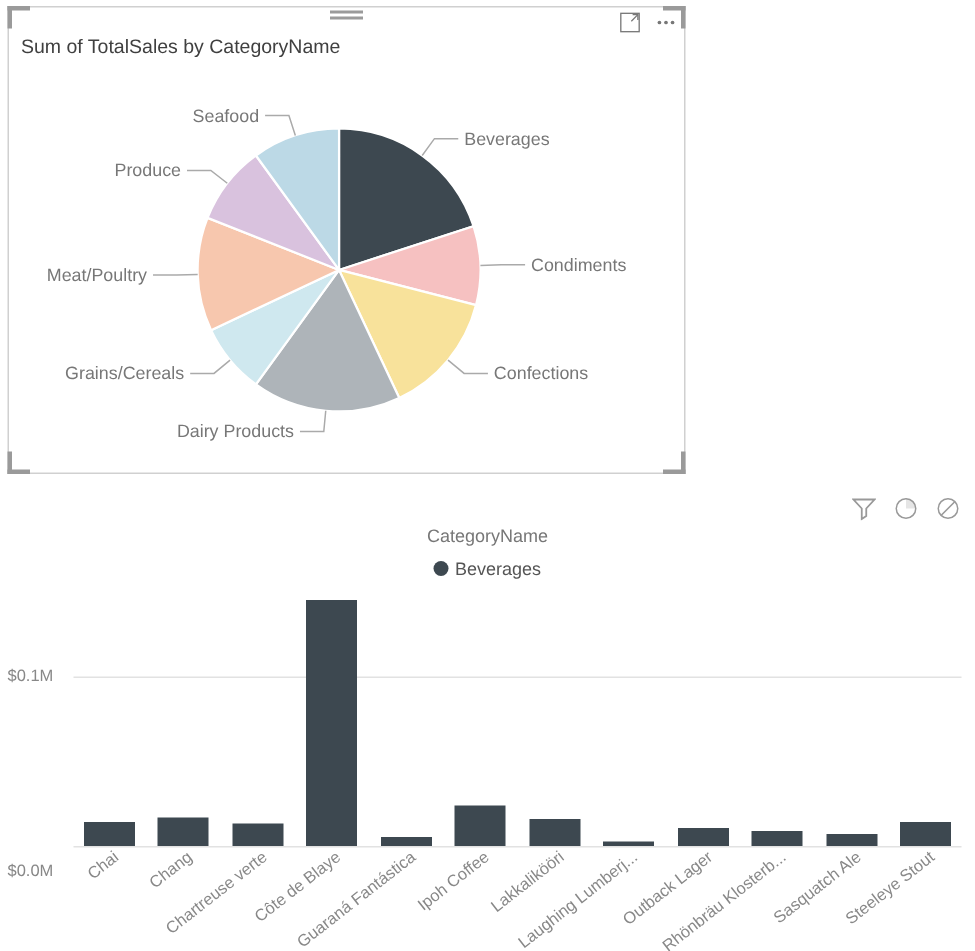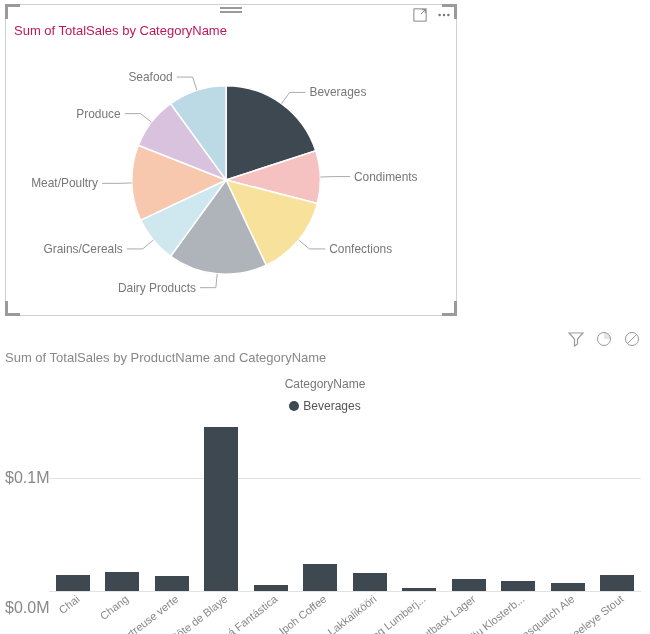--- a/index.html
+++ b/index.html
@@ -61,21 +61,21 @@
     display:flex;
     gap:8px;
     align-items:center;
   }
   .icon-btn { width:16px; height:16px; display:flex; align-items:center; justify-content:center; color:#777; cursor:pointer; }
   .pie-title {
     position:absolute;
     left:8px;
     top:18px;
     font-size:13px;
-    color:#be185d;
+    color:#404040;
     text-align:center;
   }
   .pie-body {
     position:absolute;
     left:0; right:0;
     top:36px; bottom:6px;
   }
   .pie-svg { width:100%; height:100%; }
   .pie-label {
     font-size:12px;
@@ -137,22 +137,22 @@
   }
   .grid-line {
     position:absolute;
     left:0; right:0;
     border-top:1px solid #e2e2e2;
   }
   .y-tick {
     position:absolute;
     left:-44px;
     width:40px;
-    text-align:center;
-    font-size:16px;
+    text-align:left;
+    font-size:11px;
     color:#888;
     transform:translateY(-50%);
   }
   .bars-row {
     position:absolute;
     left:0; right:0; bottom:0;
     top:0;
     display:flex;
     align-items:flex-end;
     gap:14px;
@@ -259,21 +259,20 @@
     </div>
     <div class="icon-btn">
       <svg width="16" height="16" viewBox="0 0 16 16">
           <circle cx="8" cy="8" r="6.5" fill="none" stroke="currentColor"></circle>
           <line x1="3.5" y1="12.5" x2="12.5" y2="3.5" stroke="currentColor"></line>
         </svg>
     </div>
   </div>
 
   <div class="bar-visual">
-    <div class="bar-title">Sum of TotalSales by ProductName and CategoryName</div>
     <div class="legend">
       <span class="legend-key">CategoryName</span>
       <span style="display:flex;align-items:center;gap:4px;">
         <span class="legend-swatch" id="legend-swatch" style="background: rgb(61, 72, 80);"></span>
         <span>Beverages</span>
       </span>
     </div>
     <div class="bar-plot" id="bar-plot">
 
     <div class="grid-line" style="top: 170px;"></div>

